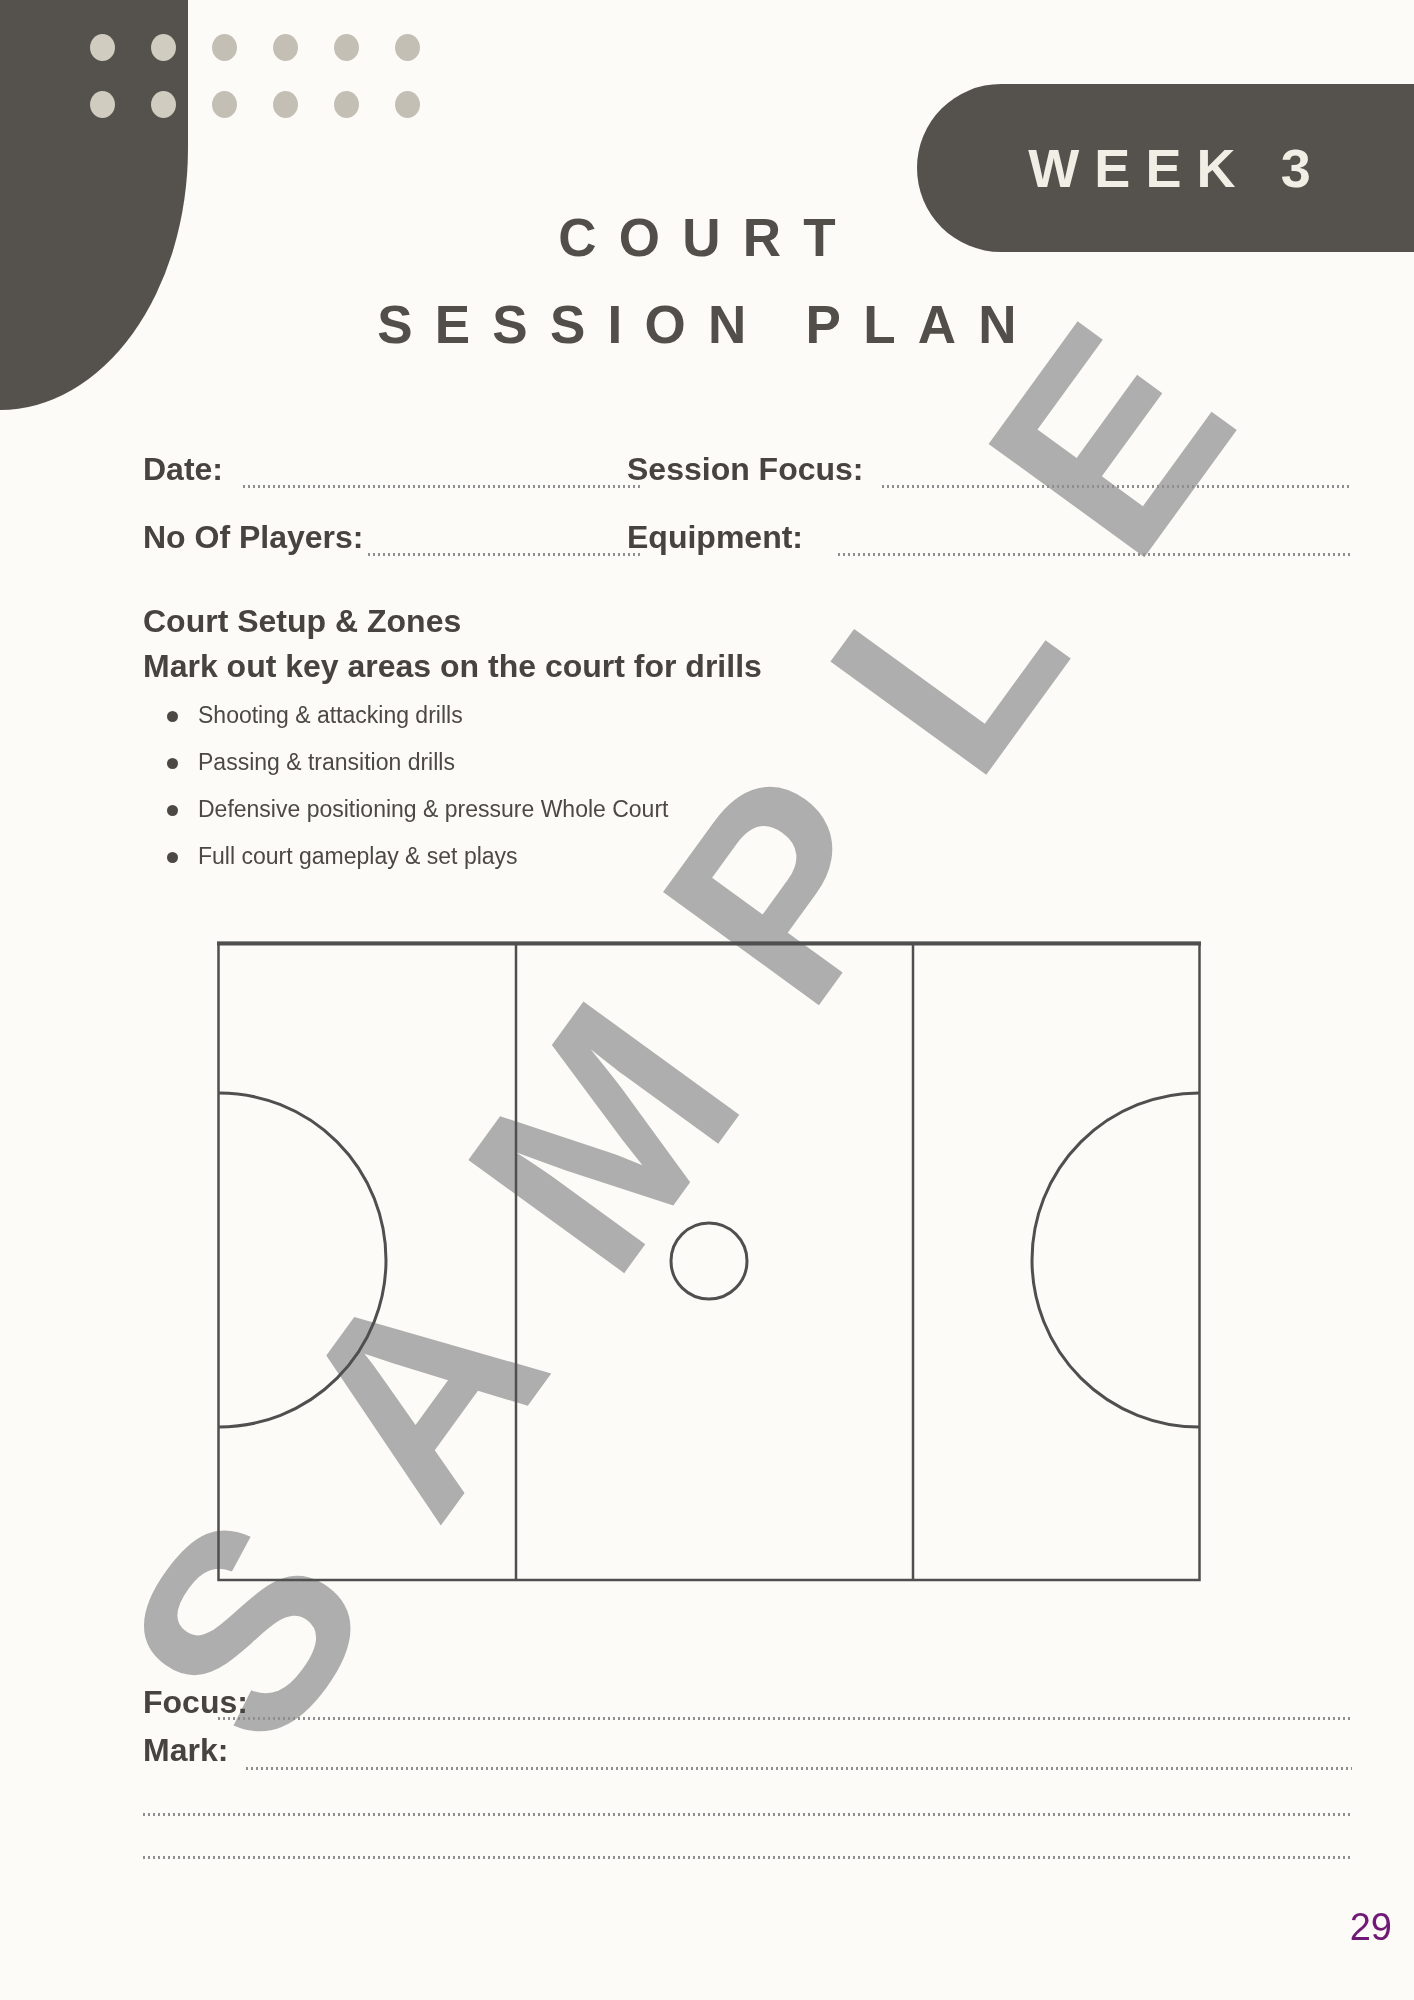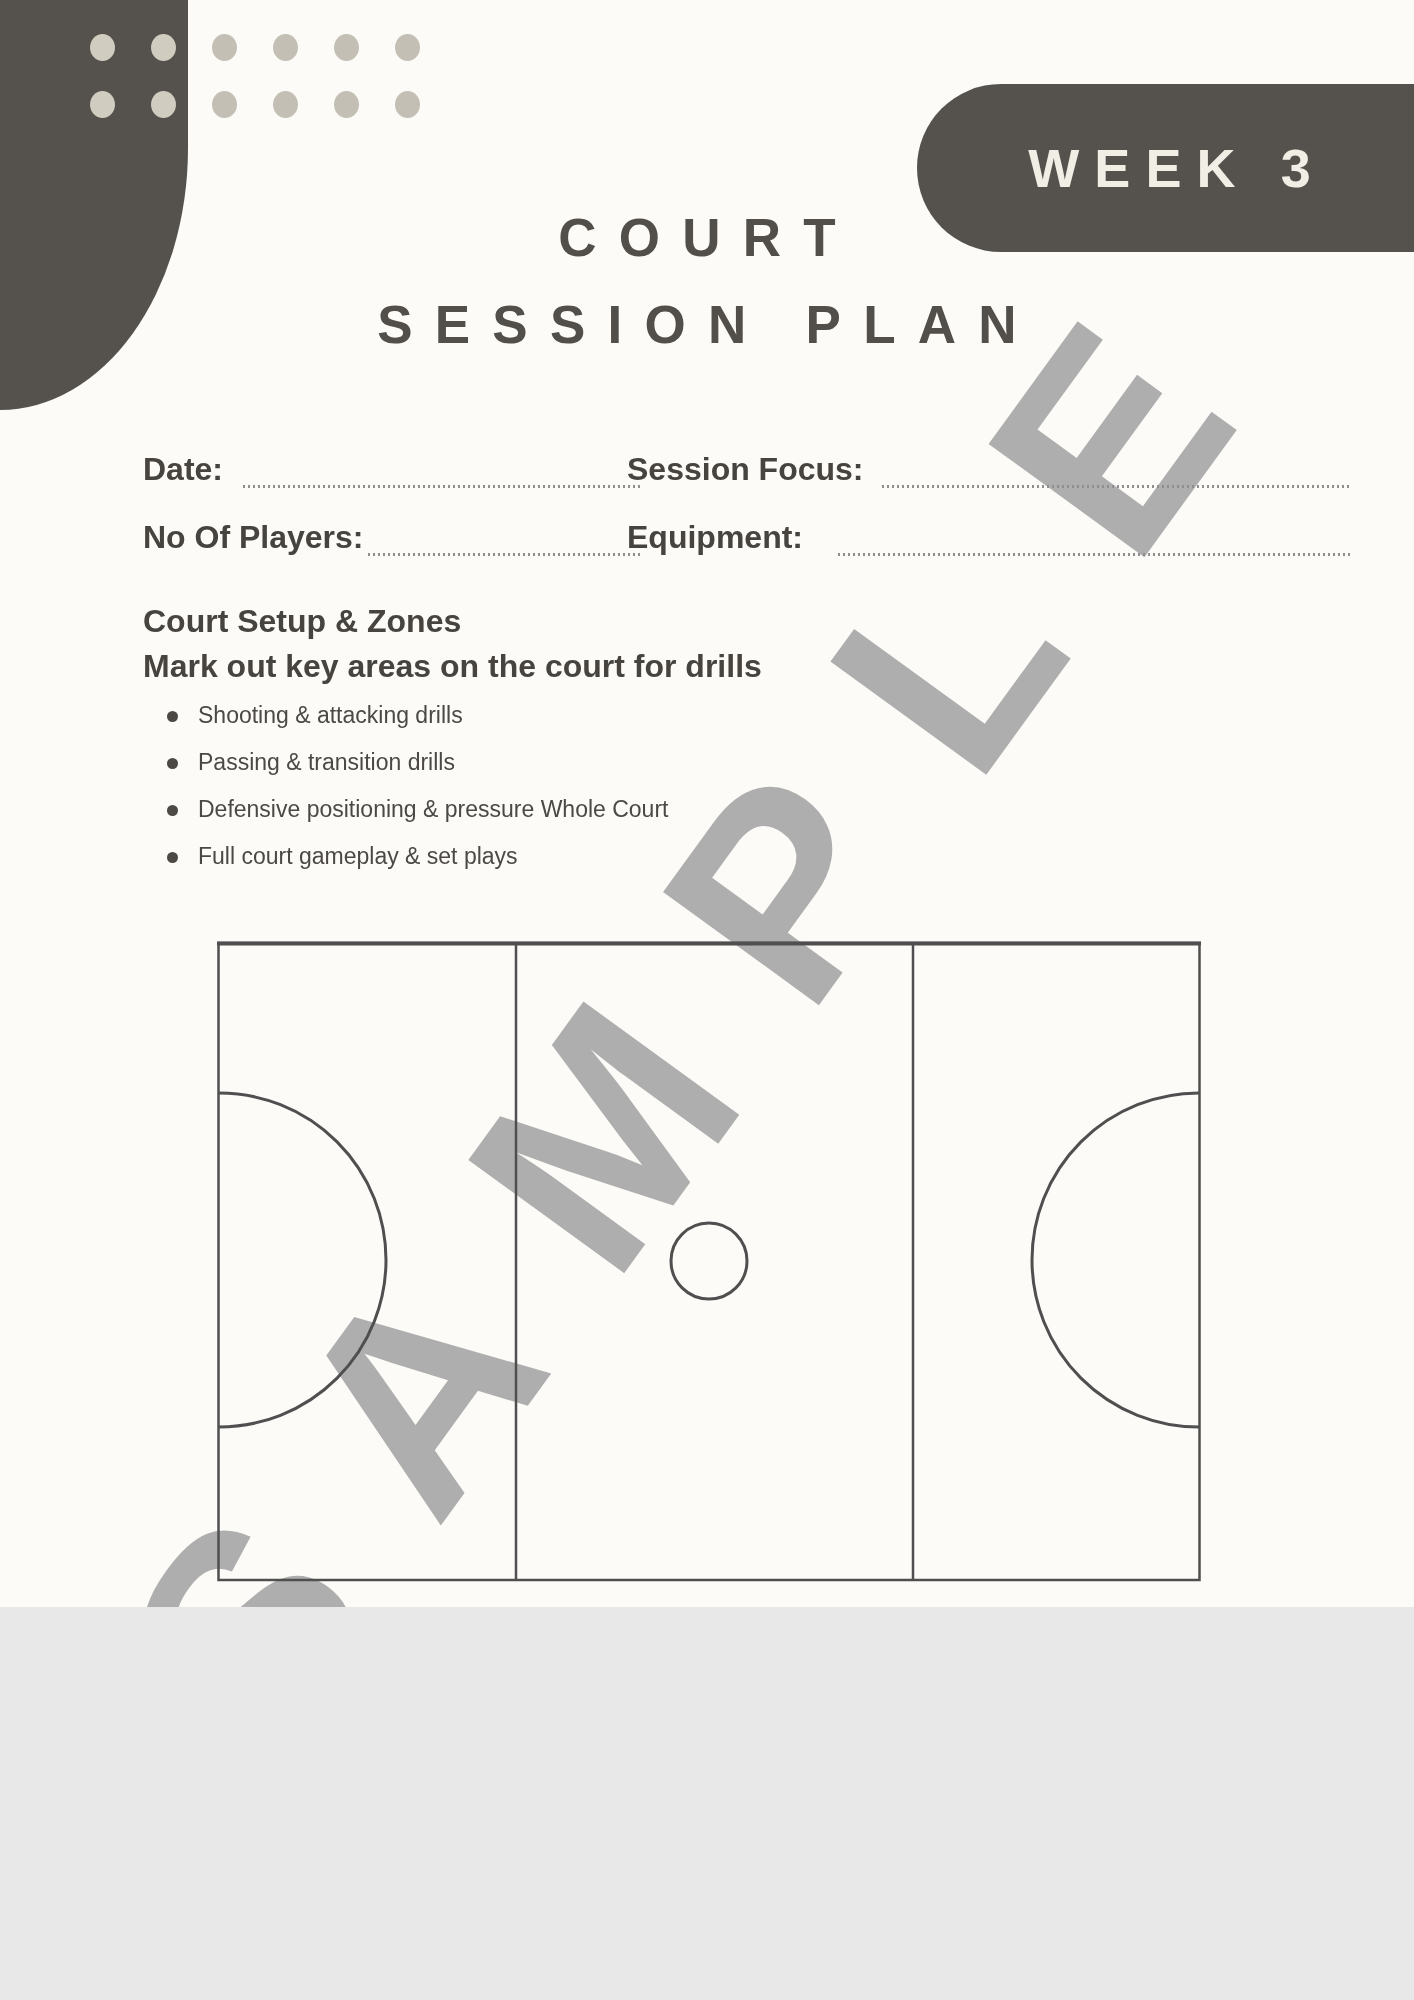--- a/index.html
+++ b/index.html
@@ -1,17 +1,17 @@
 <!DOCTYPE html>
 <html><head>
 <meta charset="utf-8">
 <style>
   html,body{margin:0;padding:0;background:#e8e8e8;}
   .page{
-    position:relative; width:1414px; height:1607px;
+    position:relative; width:1414px; height:2000px;
     background:#fcfbf8; overflow:hidden;
     font-family:"Liberation Sans", sans-serif;
     color:#47443f;
   }
   
   .corner-blob{
     position:absolute; left:0; top:0;
     width:188px; height:410px;
     background:#55514c;
     border-bottom-right-radius:188px 262px;

